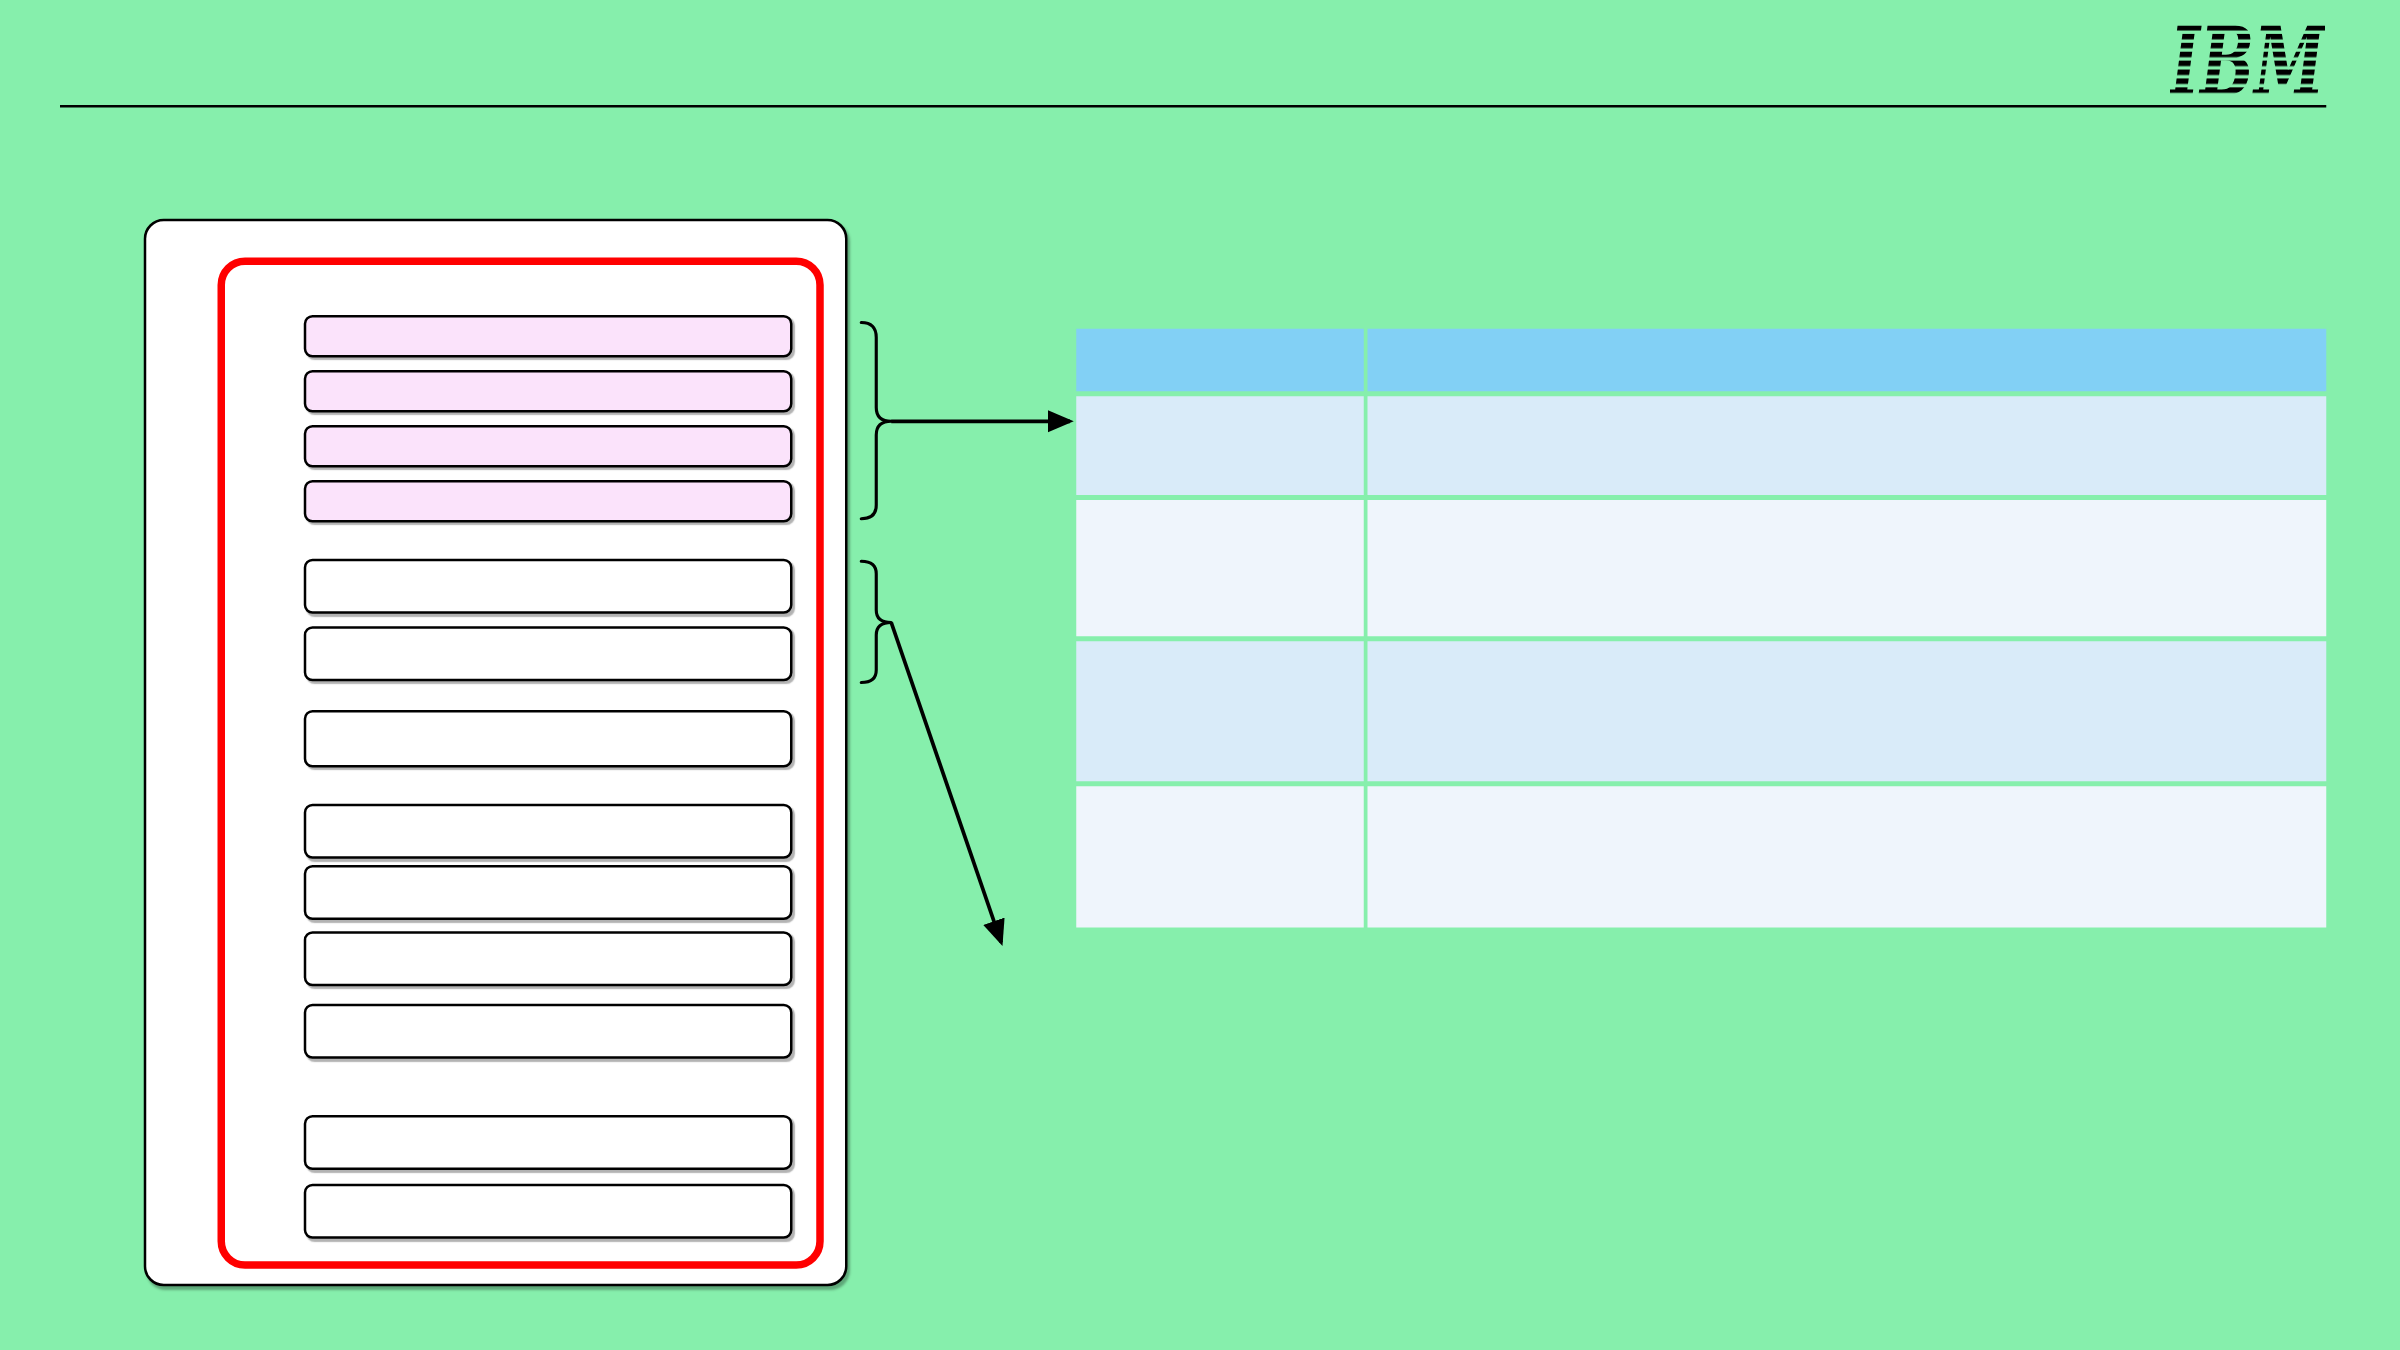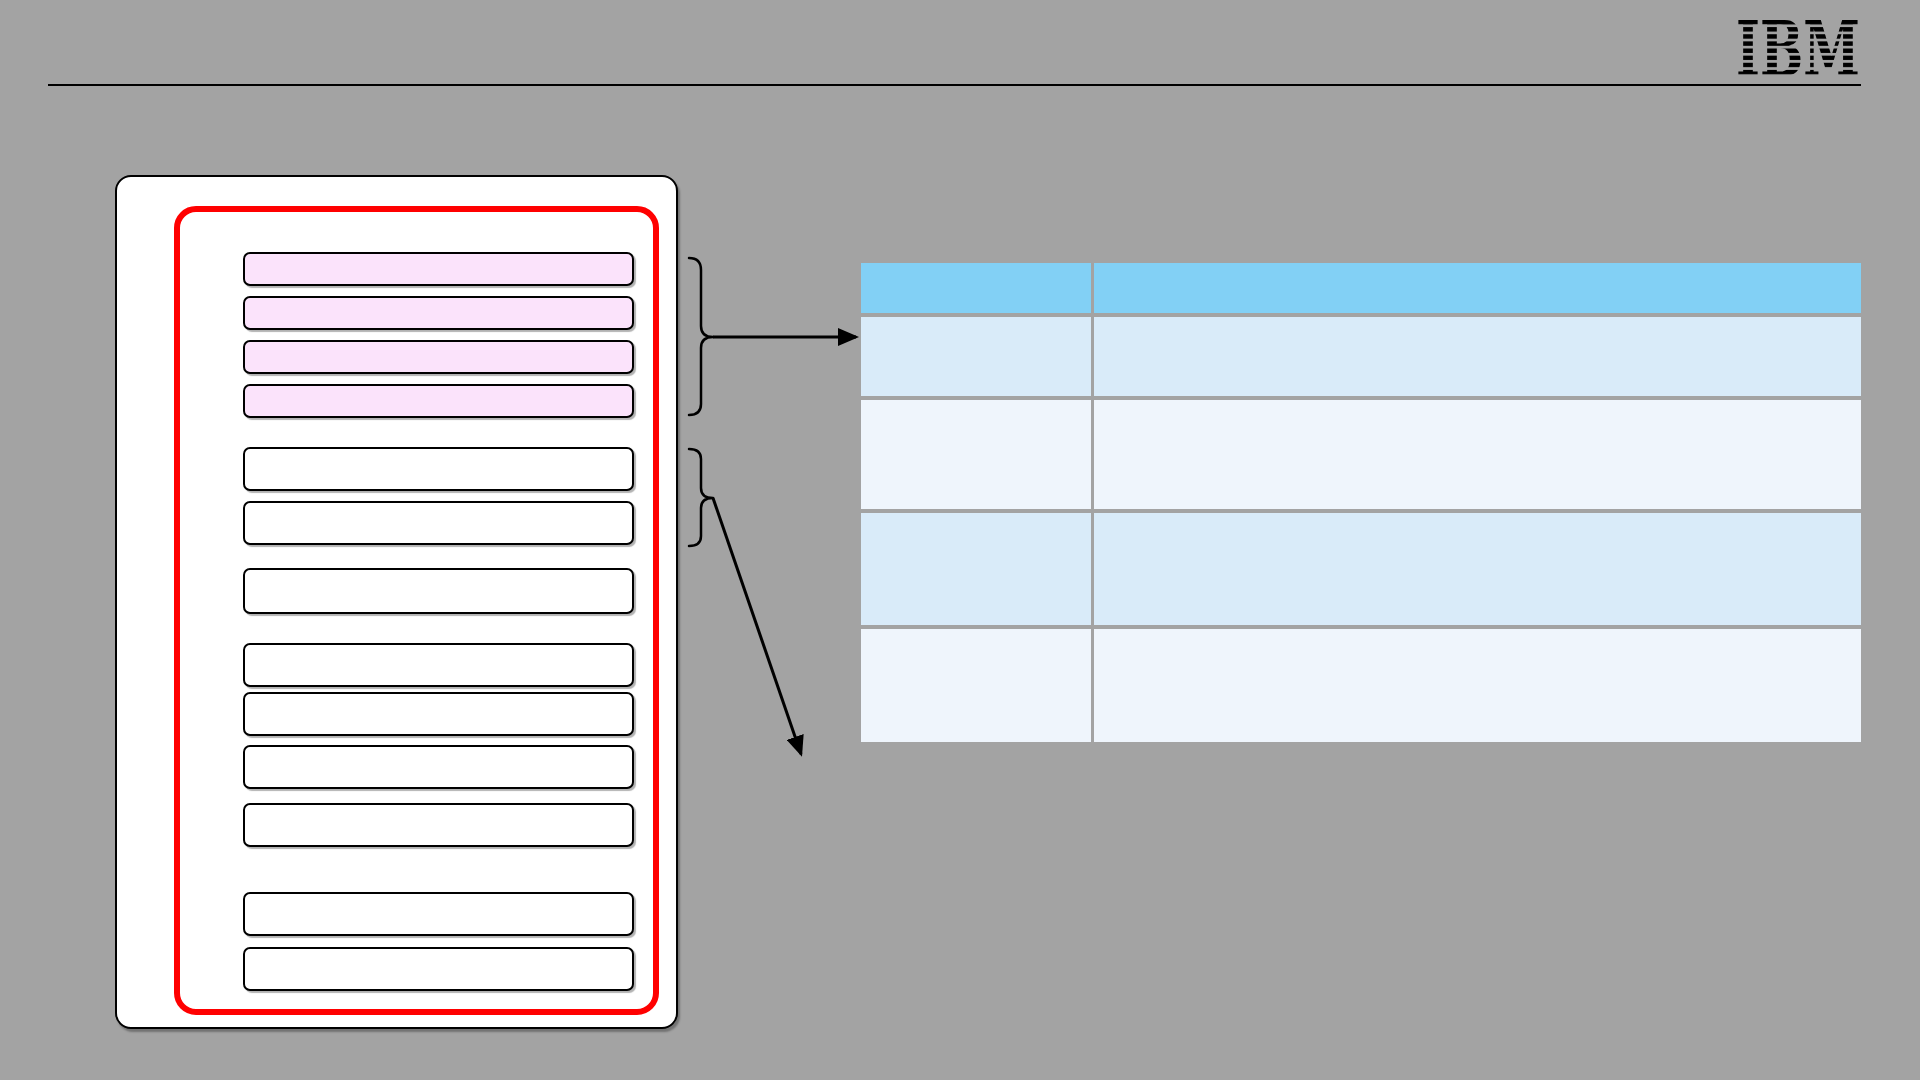--- a/index.html
+++ b/index.html
@@ -5,22 +5,23 @@
   html, body {
     margin: 0;
     padding: 0;
     background: #ffffff;
     font-family: "Liberation Sans", sans-serif;
   }
   .slide {
     position: relative;
     width: 1920px;
     height: 1080px;
-    background: #a3a3a3;
+    background: #86efac;
     overflow: hidden;
+    font-style: italic;
   }
   
   .top-rule {
     position: absolute;
     left: 48px;
     top: 84px;
     width: 1813px;
     height: 2px;
     background: var(--line-black, #000);
   }

